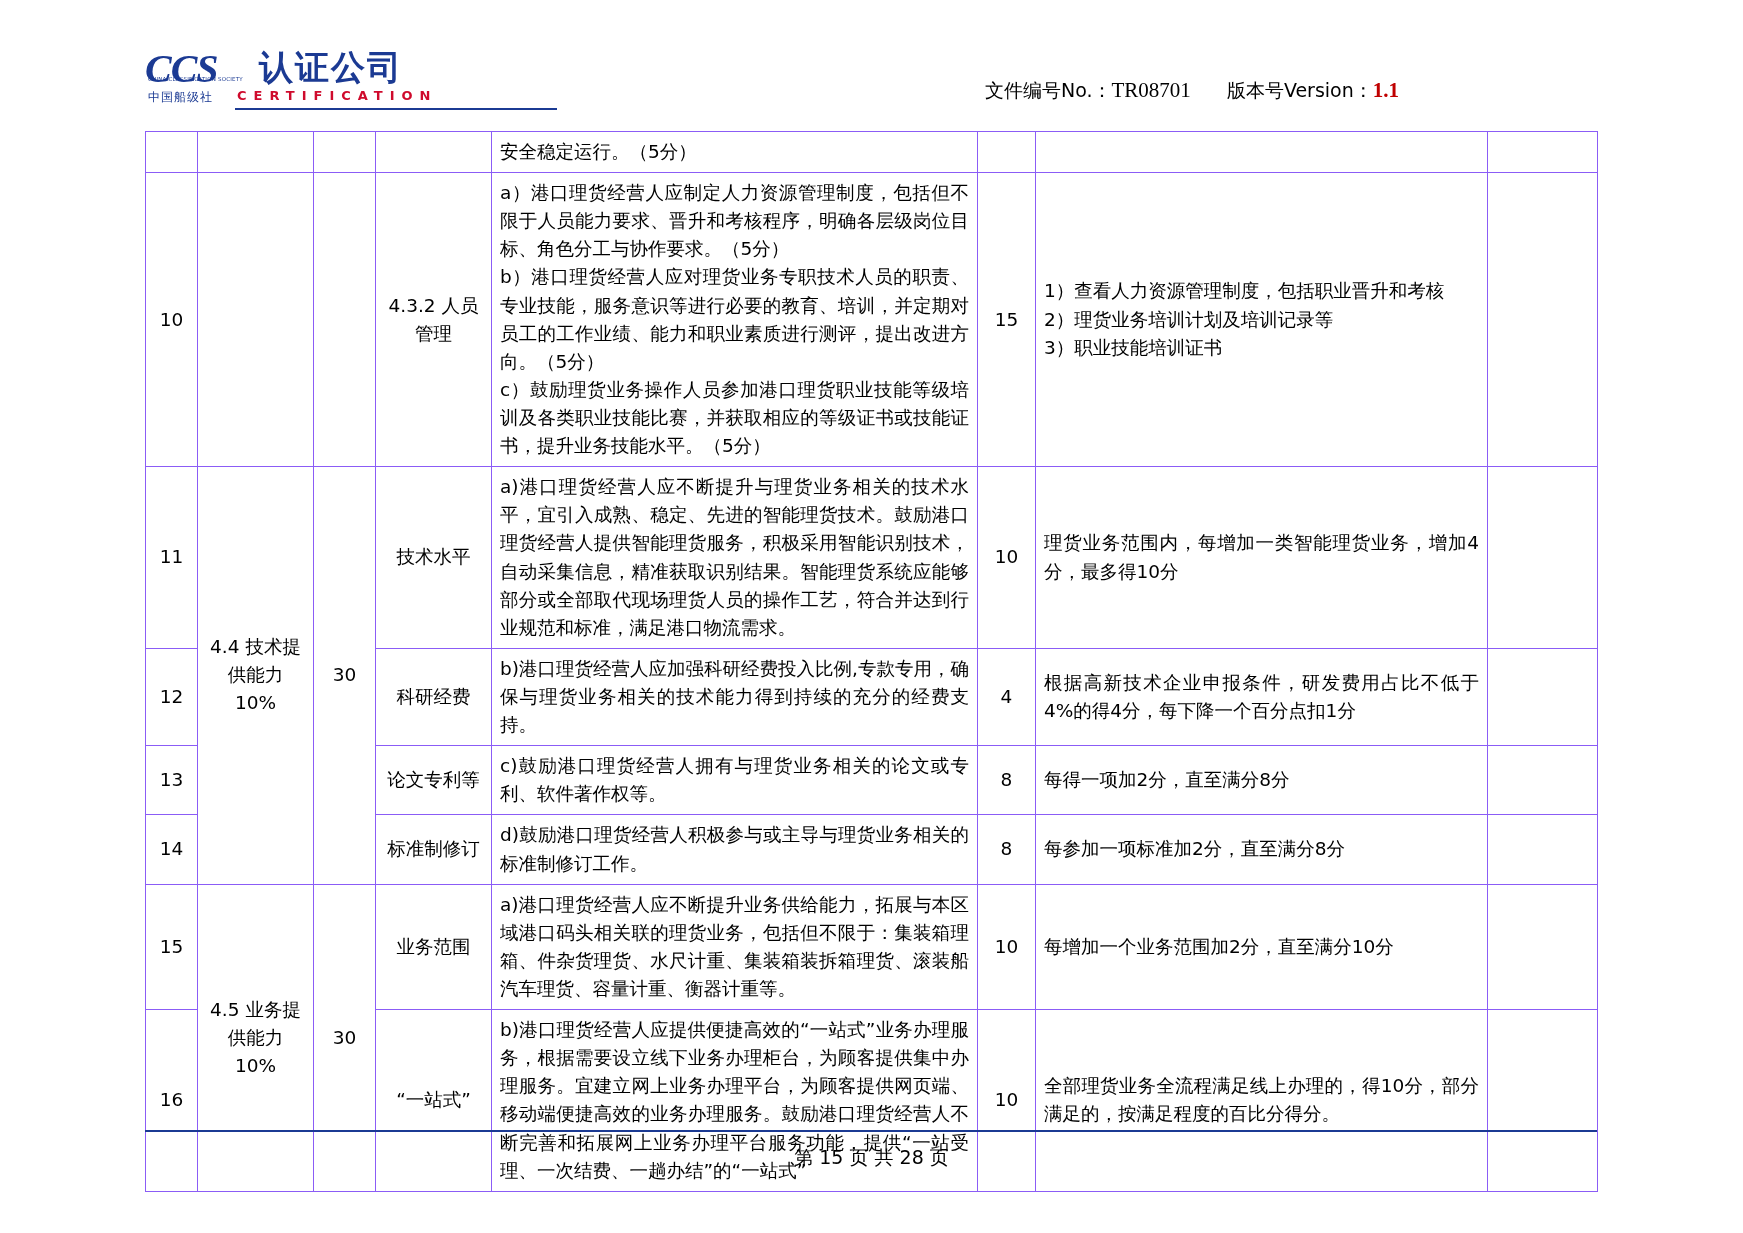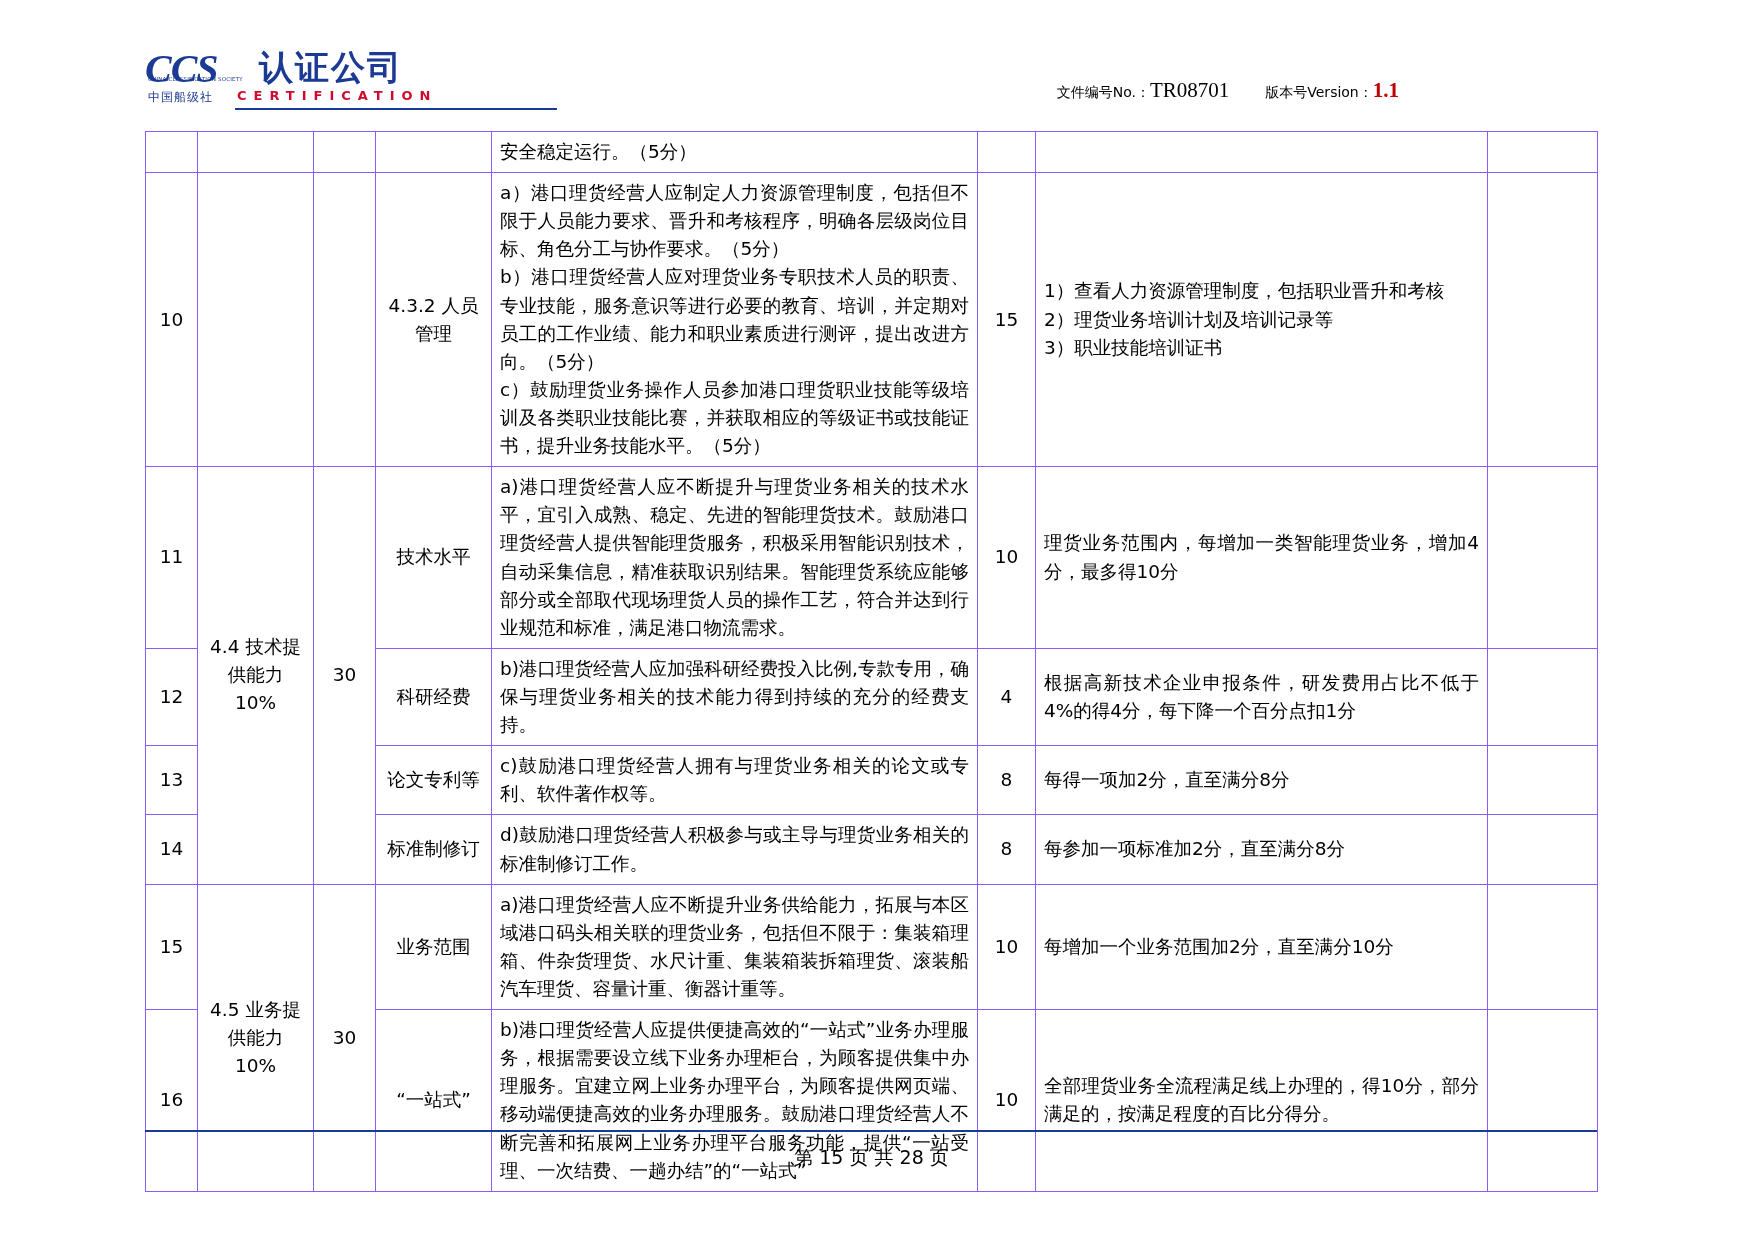--- a/index.html
+++ b/index.html
@@ -100,21 +100,21 @@
   }
 
   .doc-meta {
     position: absolute;
     right: 147px;
     top: 38px;
     font-size: 21px;
     font-family: "Liberation Serif", serif;
     white-space: nowrap;
   }
-  .doc-meta .label { font-family: "DejaVu Sans", sans-serif; font-size: 14px; }
+  .doc-meta .label { font-family: "DejaVu Sans", sans-serif; font-size: 19px; }
   .doc-meta .mono { font-family: "Liberation Serif", serif; }
   .doc-meta .ver-val { color: #c00000; font-weight: bold; }
   .meta-gap { display: inline-block; width: 36px; }
 
   
   .table-wrap {
     position: absolute;
     left: 145px;
     top: 131px;
     width: 1452px;

